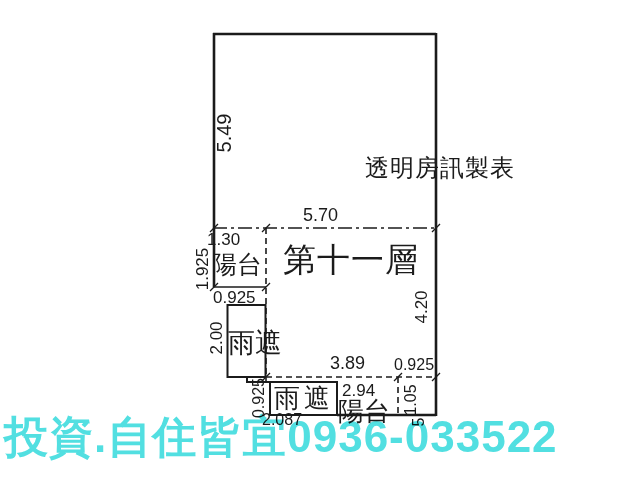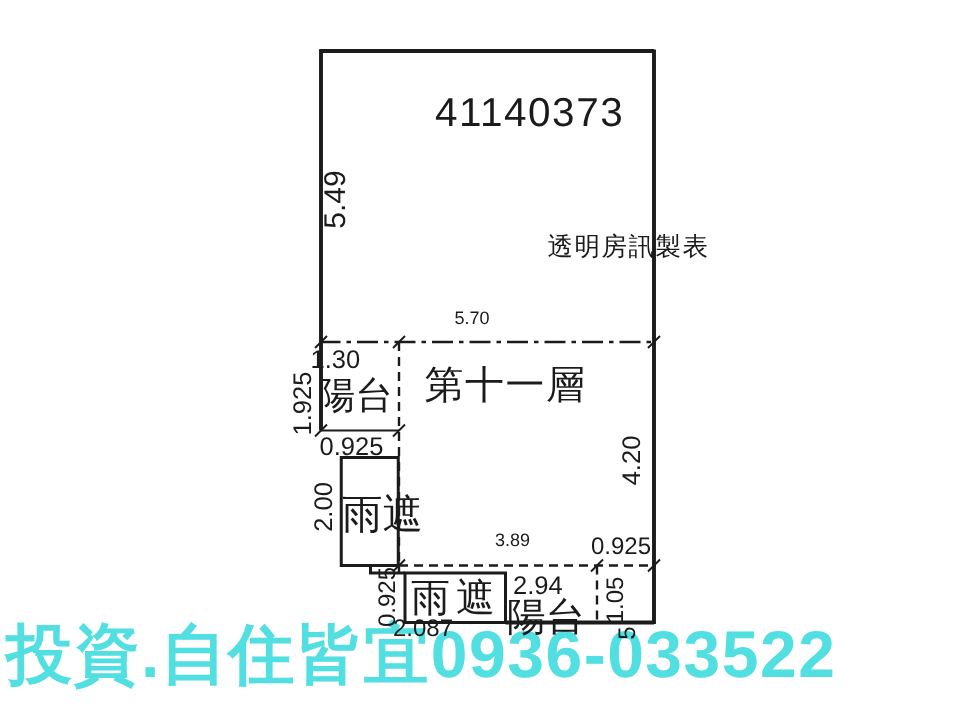--- a/index.html
+++ b/index.html
@@ -11,25 +11,25 @@
   svg{position:absolute;left:0;top:0;}
   .wall{stroke:var(--line,#1b1b1b);stroke-width:2.6;fill:none;}
   .box{stroke:var(--line,#1b1b1b);stroke-width:2;fill:none;}
   .thin{stroke:var(--line,#1b1b1b);stroke-width:1.4;fill:none;}
   .dash{stroke:var(--line,#1b1b1b);stroke-width:1.6;fill:none;stroke-dasharray:6 4;}
   .dashdot{stroke:var(--line,#1b1b1b);stroke-width:1.6;fill:none;stroke-dasharray:14 4 3 4;}
   .tick{stroke:var(--line,#1b1b1b);stroke-width:1.3;fill:none;}
   .hlabel{position:absolute;white-space:nowrap;line-height:1;}
   .vlabel{position:absolute;white-space:nowrap;line-height:1;transform:translate(-50%,-50%) rotate(-90deg);}
   .idnum{font-size:27px;letter-spacing:1px;}
-  .maker{font-size:17px;letter-spacing:1px;text-align:center;}
-  .floor{font-size:26px;letter-spacing:1px;}
+  .maker{font-size:24px;letter-spacing:1px;text-align:center;}
+  .floor{font-size:33px;letter-spacing:1px;}
   .room-lg{font-size:26px;}
   .room-md{font-size:25px;}
-  .dim18{font-size:12px;}
+  .dim18{font-size:18px;}
   .dim17{font-size:17px;}
   .dim16{font-size:16px;}
   .dim20{font-size:20px;}
   .watermark{
     position:absolute;left:4px;top:414px;white-space:nowrap;line-height:1.05;
     font-size:44px;font-weight:bold;letter-spacing:1px;
     color:var(--wm,#52dfe1);mix-blend-mode:multiply;
   }
 </style>
 </head>
@@ -61,21 +61,20 @@
       <line class="tick" x1="262" y1="232" x2="270" y2="224"></line>
       <line class="tick" x1="432" y1="232" x2="440" y2="224"></line>
       <line class="tick" x1="210" y1="291" x2="218" y2="283"></line>
       <line class="tick" x1="262" y1="291" x2="270" y2="283"></line>
       <line class="tick" x1="262" y1="381" x2="270" y2="373"></line>
       <line class="tick" x1="394" y1="381" x2="402" y2="373"></line>
       <line class="tick" x1="432" y1="381" x2="440" y2="373"></line>
     </g>
   </svg>
 
-  <div class="hlabel idnum" style="left:290px;top:62px">41140373</div>
   <div class="hlabel maker" style="left:365px;top:156px">透明房訊製表</div>
 
   <div class="hlabel floor" style="left:283px;top:243px">第十一層</div>
 
   <div class="hlabel room-md" style="left:212px;top:252px">陽台</div>
   <div class="hlabel" style="left:228px;top:330px;font-size:27px">雨遮</div>
   <div class="hlabel" style="left:274px;top:385px;font-size:26px;letter-spacing:4px">雨遮</div>
   <div class="hlabel room-lg" style="left:338px;top:398px">陽台</div>
 
   <div class="hlabel dim18" style="left:303px;top:206px">5.70</div>

